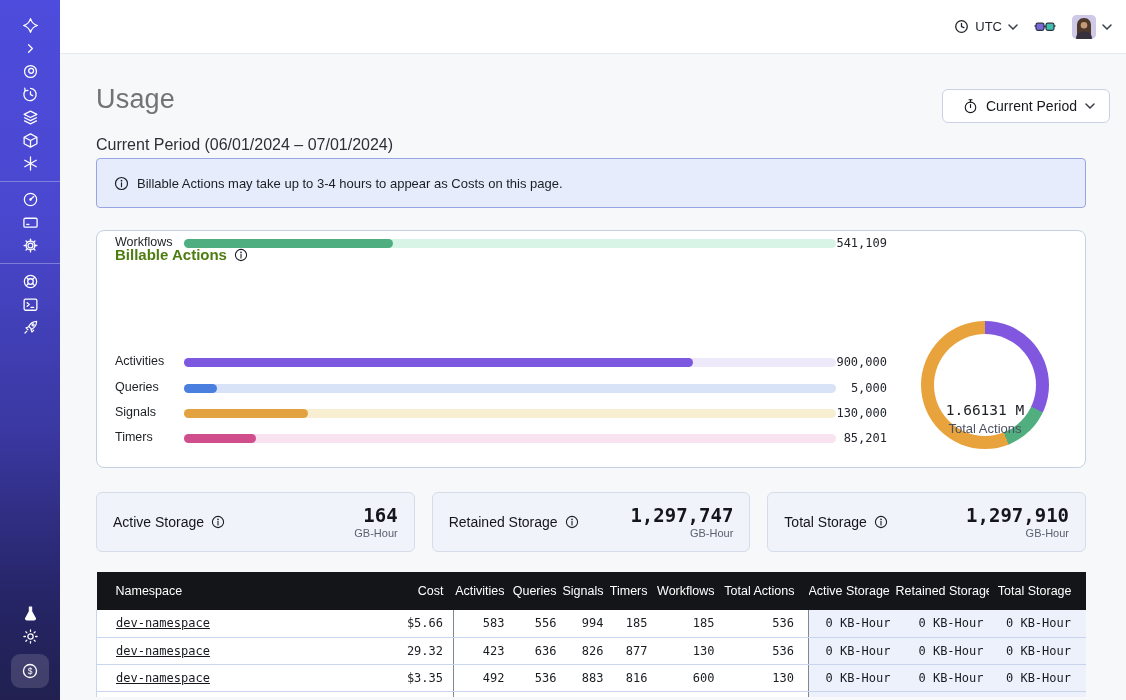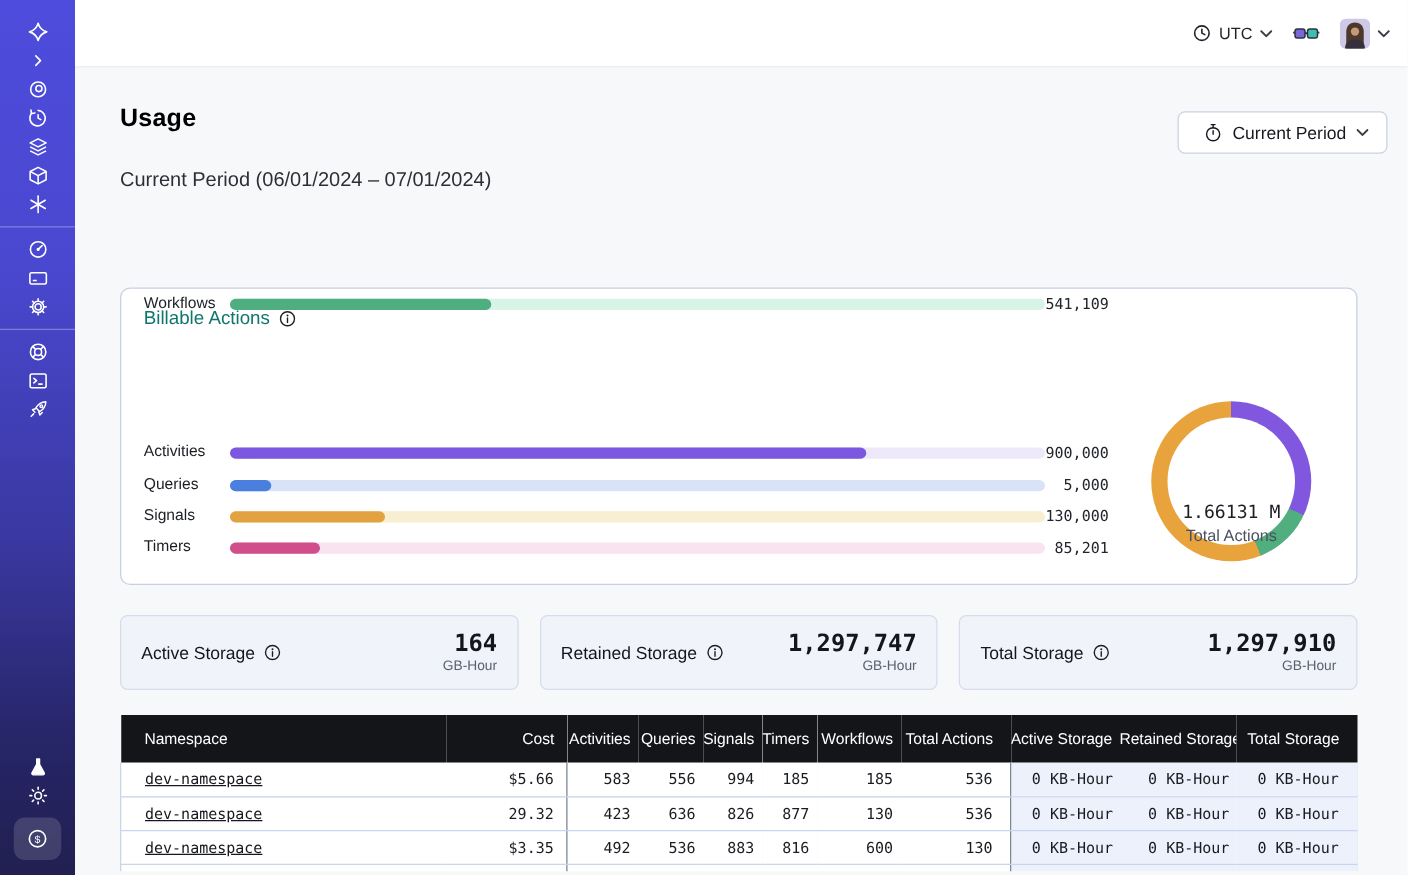--- a/index.html
+++ b/index.html
@@ -21,35 +21,35 @@
   
   .topbar { position:absolute; left:60px; top:0; width:1066px; height:54px; background:#fff;
     border-bottom:1px solid #E8EAEF; display:flex; align-items:center; justify-content:flex-end;
     padding-right:14px; gap:16px; z-index:4; }
   .tz { display:flex; align-items:center; gap:6px; font-size:13px; color:#1f2329; cursor:pointer; }
   .avatar-wrap { display:flex; align-items:center; gap:6px; cursor:pointer; }
   .avatar { width:24px; height:24px; border-radius:5px; overflow:hidden; background:#CFC9E8; }
 
   
   .content { position:absolute; left:60px; top:38px; width:1066px; height:662px; background:#F7F8FA; }
-  .page-title { position:absolute; left:36px; top:46px; font-size:20px; font-weight:700; color:#000000; letter-spacing:.2px; }
+  .page-title { position:absolute; left:36px; top:46px; font-size:27px; font-weight:400; color:#737373; letter-spacing:.2px; }
   .page-sub { position:absolute; left:36px; top:78px; font-size:16px; color:#2c2f36;margin-top:20px; }
   .period-btn { position:absolute; right:16px; top:51px; height:34px; padding:0 14px 0 20px;
     background:#fff; border:1px solid #C9D2E3; border-radius:6px; display:flex; align-items:center;
     gap:8px; font-size:14px; color:#16181d; cursor:pointer; }
 
   .banner { position:absolute; left:36px; right:40px; top:120px; height:50px; background:#E7ECFC;
     border:1px solid #97A6E3; border-radius:4px; display:flex; align-items:center; gap:8px;
     padding:0 17px; font-size:13px; color:#1b1e24; }
 
   
   .card { position:absolute; left:36px; right:40px; top:192px; height:238px; background:#fff;
     border:1px solid #C7D0E2; border-radius:8px; }
   .card-title { position:absolute; left:18px; top:15px; display:flex; align-items:center; gap:7px;
-    font-size:15px; color:#0f766e; }
+    font-size:15px; color:#4d7c0f;font-weight:bold; }
   .tabs { position:absolute; left:18px; top:44px; display:inline-flex; border:1px solid #C9D2E3;
     border-radius:4px; overflow:hidden; background:#fff; }
   .tab { padding:6px 14px; font-size:13.5px; color:#16181d; cursor:pointer; background:#fff; }
   .tab.active { background:#BCC8EC; }
   .tab + .tab { border-left:1px solid #C9D2E3; }
 
   .chart-row { position:absolute; left:18px; right:18px; height:25px; }
   .chart-row:nth-of-type(1){ top:94px; }
   .chart-row:nth-of-type(2){ top:119px; }
   .chart-row:nth-of-type(3){ top:145px; }
@@ -272,20 +272,28 @@
           <line x1="6.4" y1="1.8" x2="9.6" y2="1.8"></line>
           <line x1="8" y1="1.8" x2="8" y2="4.4"></line>
           <line x1="8" y1="10" x2="8" y2="7"></line>
         </svg>
       <span>Current Period</span>
       <svg width="10" height="6" viewBox="0 0 10 6" fill="none" stroke="#3a3f47" stroke-width="1.5" stroke-linecap="round">
           <polyline points="1,1 5,5 9,1"></polyline>
         </svg>
     </button>
 
+    <div class="banner">
+      <svg class="info-ic" width="15" height="15" viewBox="0 0 14 14" fill="none" stroke="#1b1e24" stroke-width="1.1">
+          <circle cx="7" cy="7" r="5.6"></circle>
+          <circle cx="7" cy="4.4" r="0.8" fill="#1b1e24" stroke="none"></circle>
+          <line x1="7" y1="6.4" x2="7" y2="10" stroke-linecap="round"></line>
+        </svg>
+      <span>Billable Actions may take up to 3-4 hours to appear as Costs on this page.</span>
+    </div>
 
     <section class="card">
       <div class="card-title">
         <span>Billable Actions</span>
         <svg class="info-ic" width="14" height="14" viewBox="0 0 14 14" fill="none" stroke="#1b1e24" stroke-width="1.1">
             <circle cx="7" cy="7" r="5.6"></circle>
             <circle cx="7" cy="4.4" r="0.8" fill="#1b1e24" stroke="none"></circle>
             <line x1="7" y1="6.4" x2="7" y2="10" stroke-linecap="round"></line>
           </svg>
       </div>

